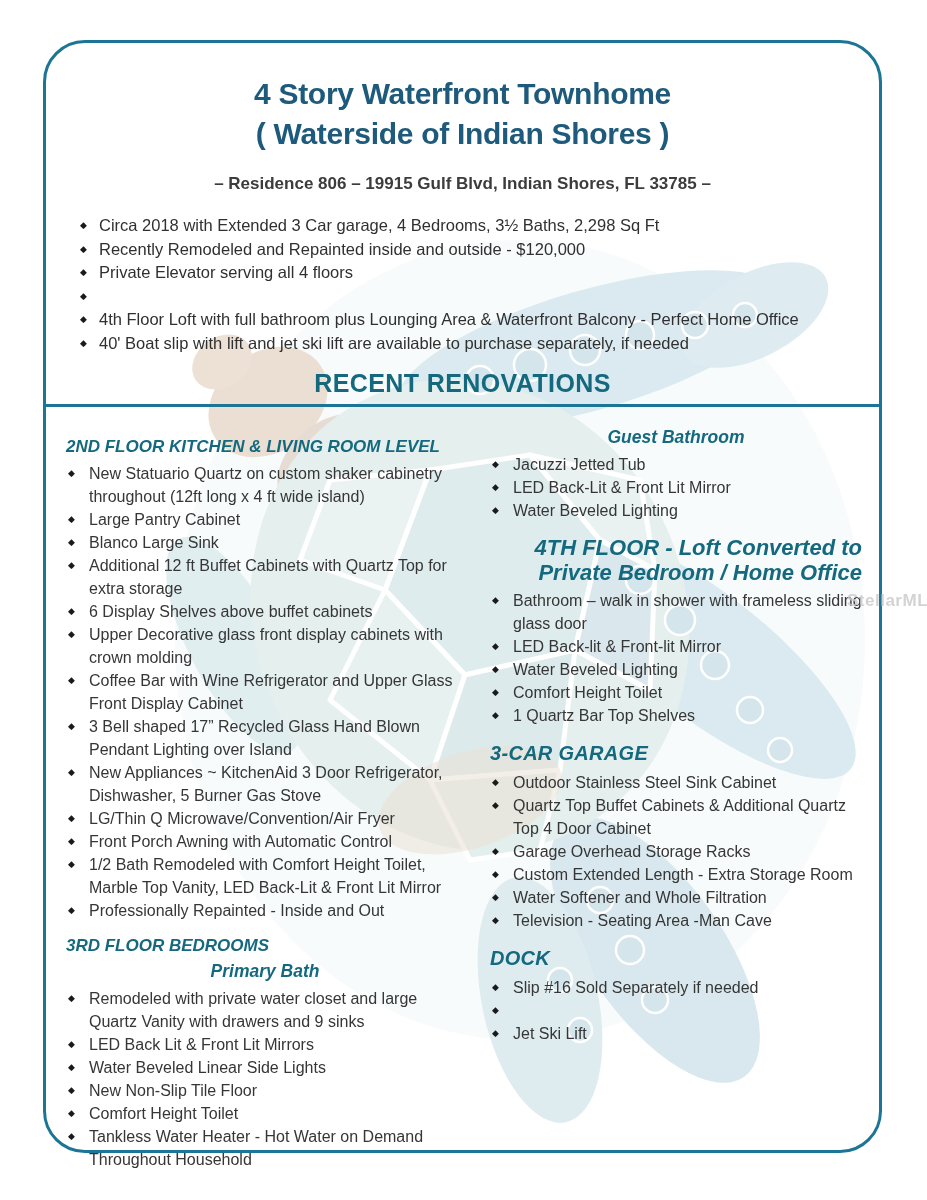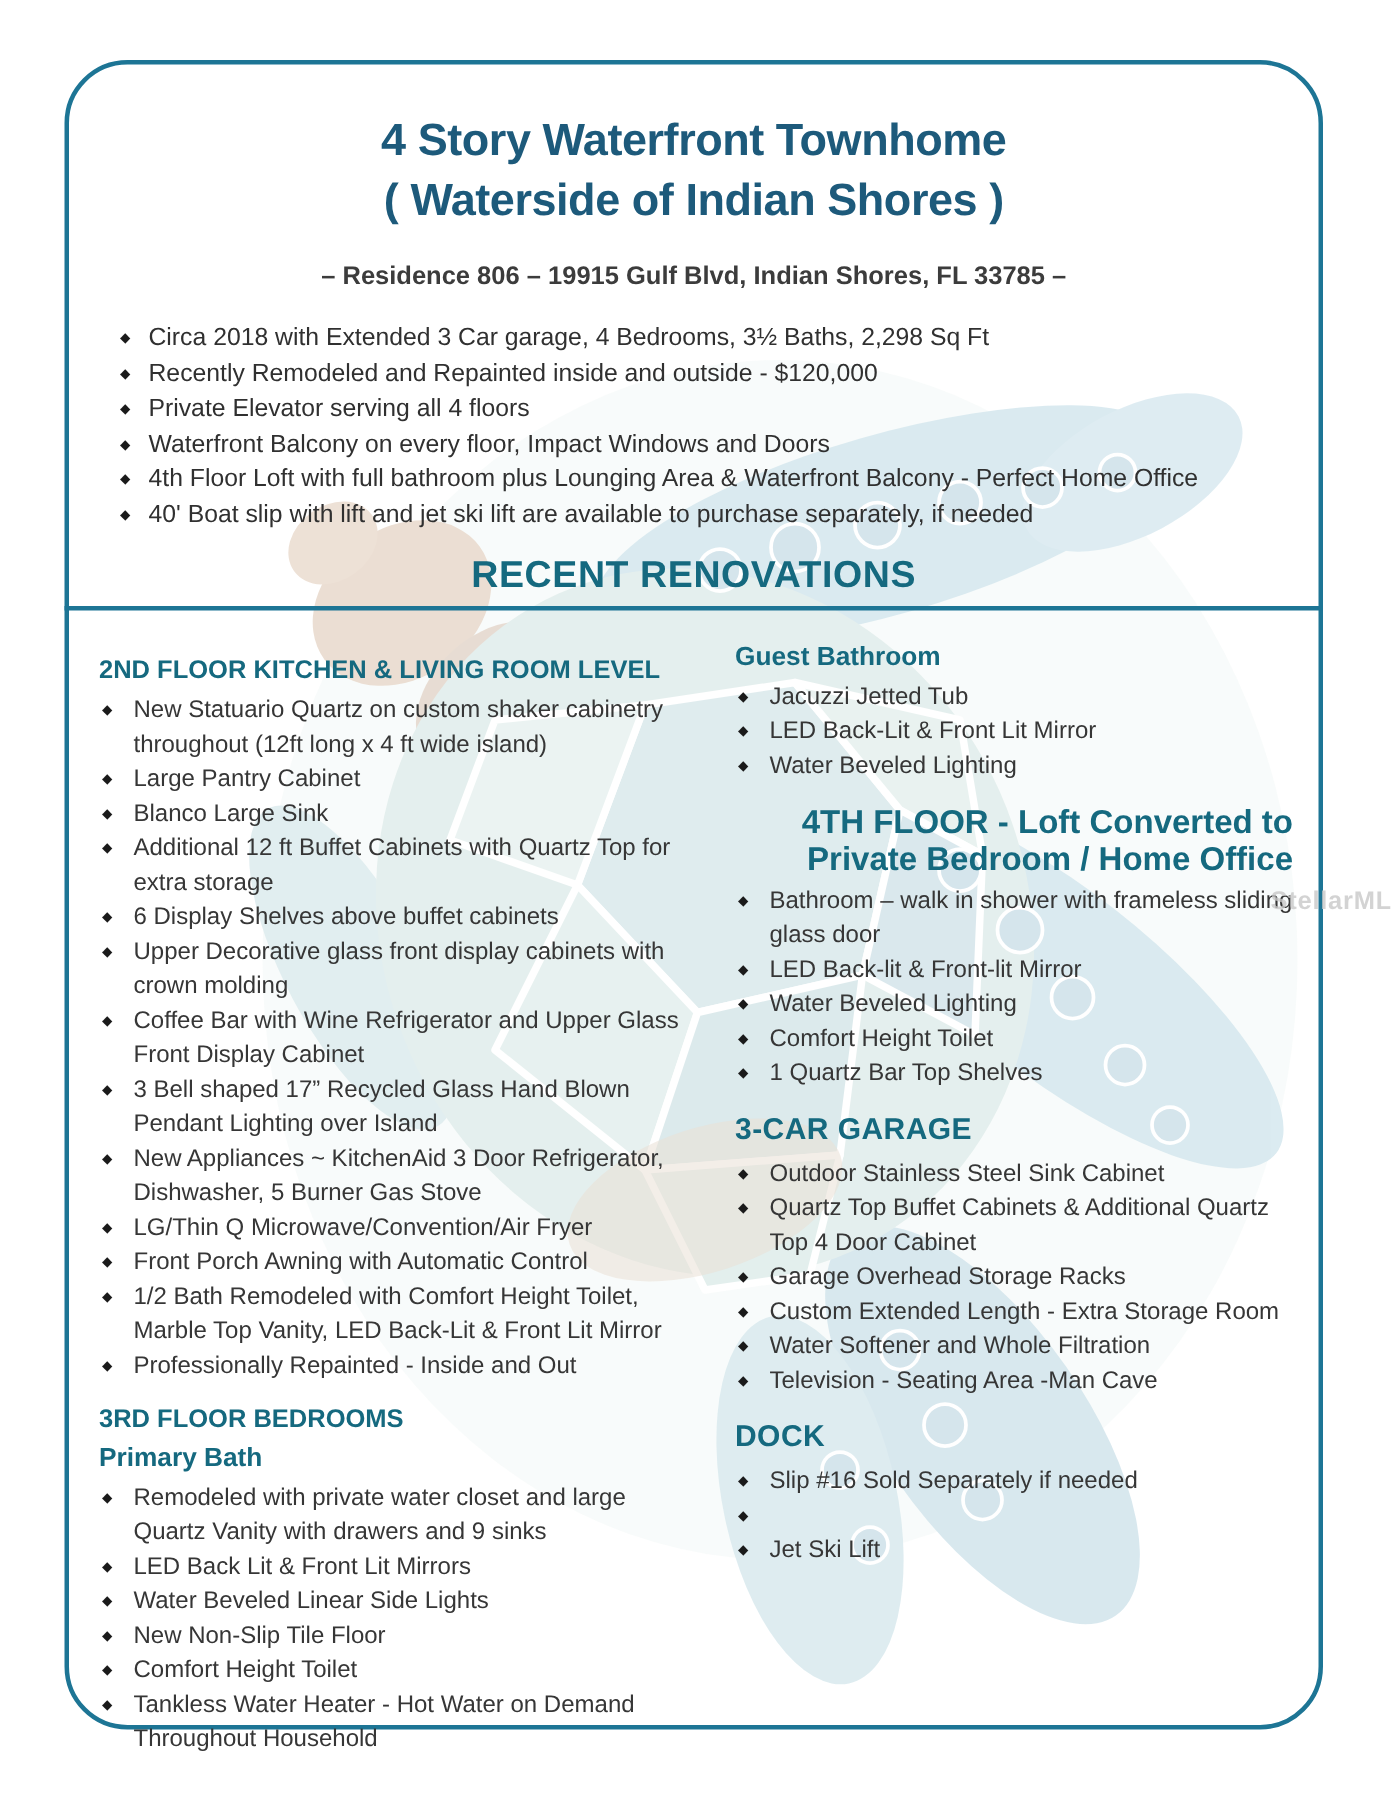--- a/index.html
+++ b/index.html
@@ -34,24 +34,24 @@
   .blt { flex:none; width:19px; font-size:9px; color:#1a1a1a; }
   .section-title {
     text-align:center; margin-top:14px;
     color:var(--accent, #15697f);
     font-size:25px; font-weight:bold; letter-spacing:0.4px;
   }
   .divider { margin-top:6px; width:100%; border-top:3px solid var(--border, #1d7595); }
   .columns { display:flex; gap:26px; padding:16px 20px 0 23px; }
   .col-left  { flex:none; width:398px; }
   .col-right { flex:1; min-width:0; }
-  .sec-heading { color:var(--accent, #15697f); font-weight:bold; }
+  .sec-heading { color:var(--accent, #15697f); font-weight:bold;font-style:italic; }
   .sec-heading.caps    { font-size:17px;   line-height:22px; margin-top:13px; }
   .sec-heading.capsmix { font-size:22px; line-height:25px; margin-top:13px;text-align:right; }
-  .sec-heading.sub     { font-size:17.5px; line-height:24px; margin-top:2px; }
+  .sec-heading.sub     { font-size:17.5px; line-height:24px; margin-top:2px;text-align:center; }
   .sec-heading.big     { font-size:20px;   line-height:27px; margin-top:13px; letter-spacing:0.3px; }
   .feature-list { margin:4px 0 7px 2px; }
   .feature-list li { display:flex; font-size:16px; line-height:23px; color:#363636; }
   .feature-list .blt { width:21px; }
   .watermark {
     position:absolute; left:847px; top:591px; z-index:3;
     font-size:17px; font-weight:bold;
     color:var(--watermark, #c9c9c9); opacity:0.8; letter-spacing:0.5px;
   }
 </style>
@@ -128,21 +128,20 @@
       <li>
         <span class="blt">◆</span>
         <span>Recently Remodeled and Repainted inside and outside - $120,000</span>
       </li>
       <li>
         <span class="blt">◆</span>
         <span>Private Elevator serving all 4 floors</span>
       </li>
       <li>
         <span class="blt">◆</span>
-        <span>Waterfront Balcony on every floor, Impact Windows and Doors</span>
       </li>
       <li>
         <span class="blt">◆</span>
         <span>4th Floor Loft with full bathroom plus Lounging Area &amp; Waterfront Balcony - Perfect Home Office</span>
       </li>
       <li>
         <span class="blt">◆</span>
         <span>40' Boat slip with lift and jet ski lift are available to purchase separately, if needed</span>
       </li>
     </ul>

